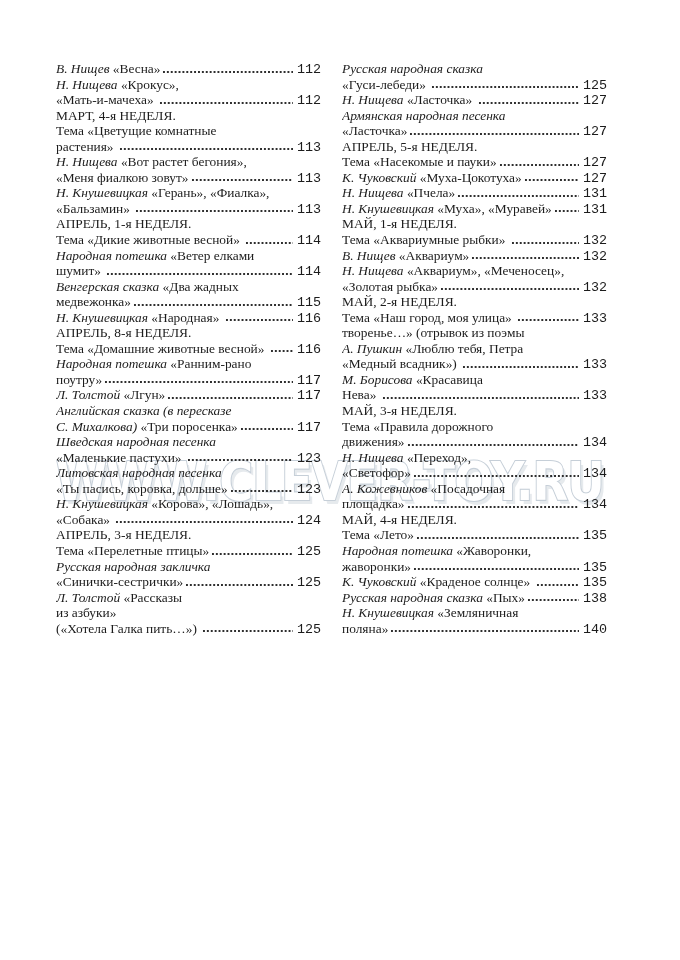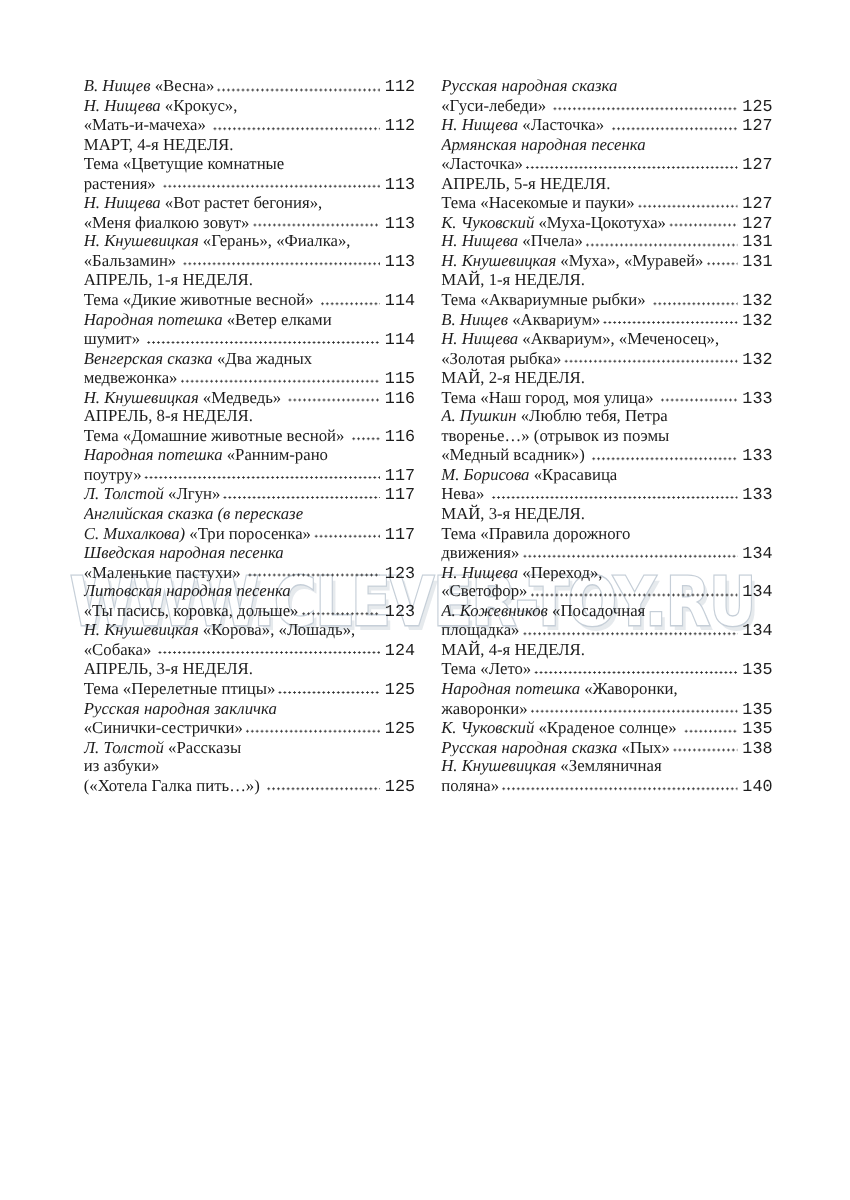--- a/index.html
+++ b/index.html
@@ -16,21 +16,21 @@
     position: absolute;
     top: 442px;
     left: 42px;
     width: 576px;
     height: 86px;
     z-index: 1;
     pointer-events: none;
   }
   .columns {
     position: absolute;
-    left: 67px;
+    left: 56px;
     top: 61px;
     width: 551px;
     display: flex;
     gap: 21px;
     z-index: 2;
   }
   .col { width: 265px; }
   .line {
     display: flex;
     align-items: baseline;
@@ -137,21 +137,21 @@
           <span class="seg it">Венгерская сказка </span>
           <span class="seg">«Два жадных</span>
         </div>
         <div class="line">
           <span class="seg">медвежонка»</span>
           <span class="leader"></span>
           <span class="page-num">115</span>
         </div>
         <div class="line">
           <span class="seg it">Н. Кнушевицкая </span>
-          <span class="seg">«Медведь» </span>
+          <span class="seg">«Народная» </span>
           <span class="leader"></span>
           <span class="page-num">116</span>
         </div>
         <div class="line">
           <span class="seg">АПРЕЛЬ, 8-я НЕДЕЛЯ.</span>
         </div>
         <div class="line">
           <span class="seg">Тема «Домашние животные весной» </span>
           <span class="leader"></span>
           <span class="page-num">116</span>
@@ -308,25 +308,25 @@
         </div>
         <div class="line">
           <span class="seg">МАЙ, 2-я НЕДЕЛЯ.</span>
         </div>
         <div class="line">
           <span class="seg">Тема «Наш город, моя улица» </span>
           <span class="leader"></span>
           <span class="page-num">133</span>
         </div>
         <div class="line">
+          <span class="seg">творенье…» (отрывок из поэмы</span>
+        </div>
+        <div class="line">
           <span class="seg it">А. Пушкин </span>
           <span class="seg">«Люблю тебя, Петра</span>
-        </div>
-        <div class="line">
-          <span class="seg">творенье…» (отрывок из поэмы</span>
         </div>
         <div class="line">
           <span class="seg">«Медный всадник») </span>
           <span class="leader"></span>
           <span class="page-num">133</span>
         </div>
         <div class="line">
           <span class="seg it">М. Борисова </span>
           <span class="seg">«Красавица</span>
         </div>

